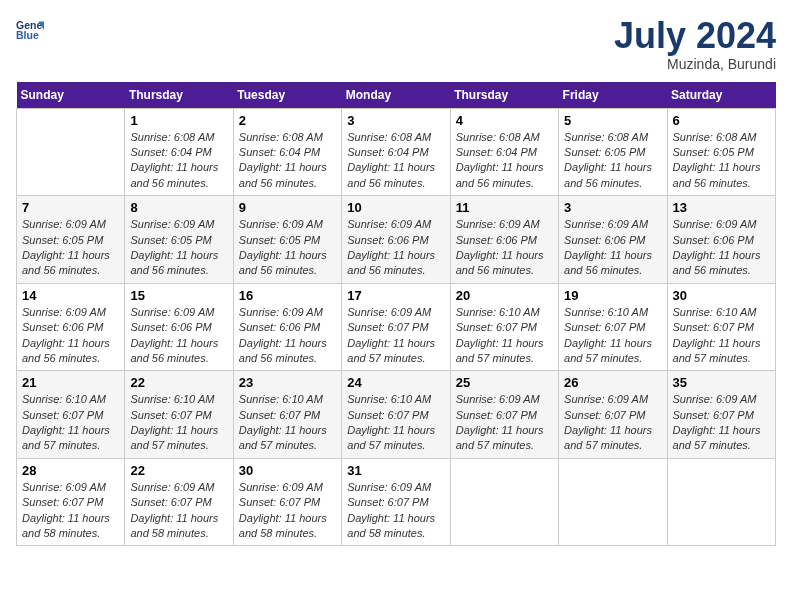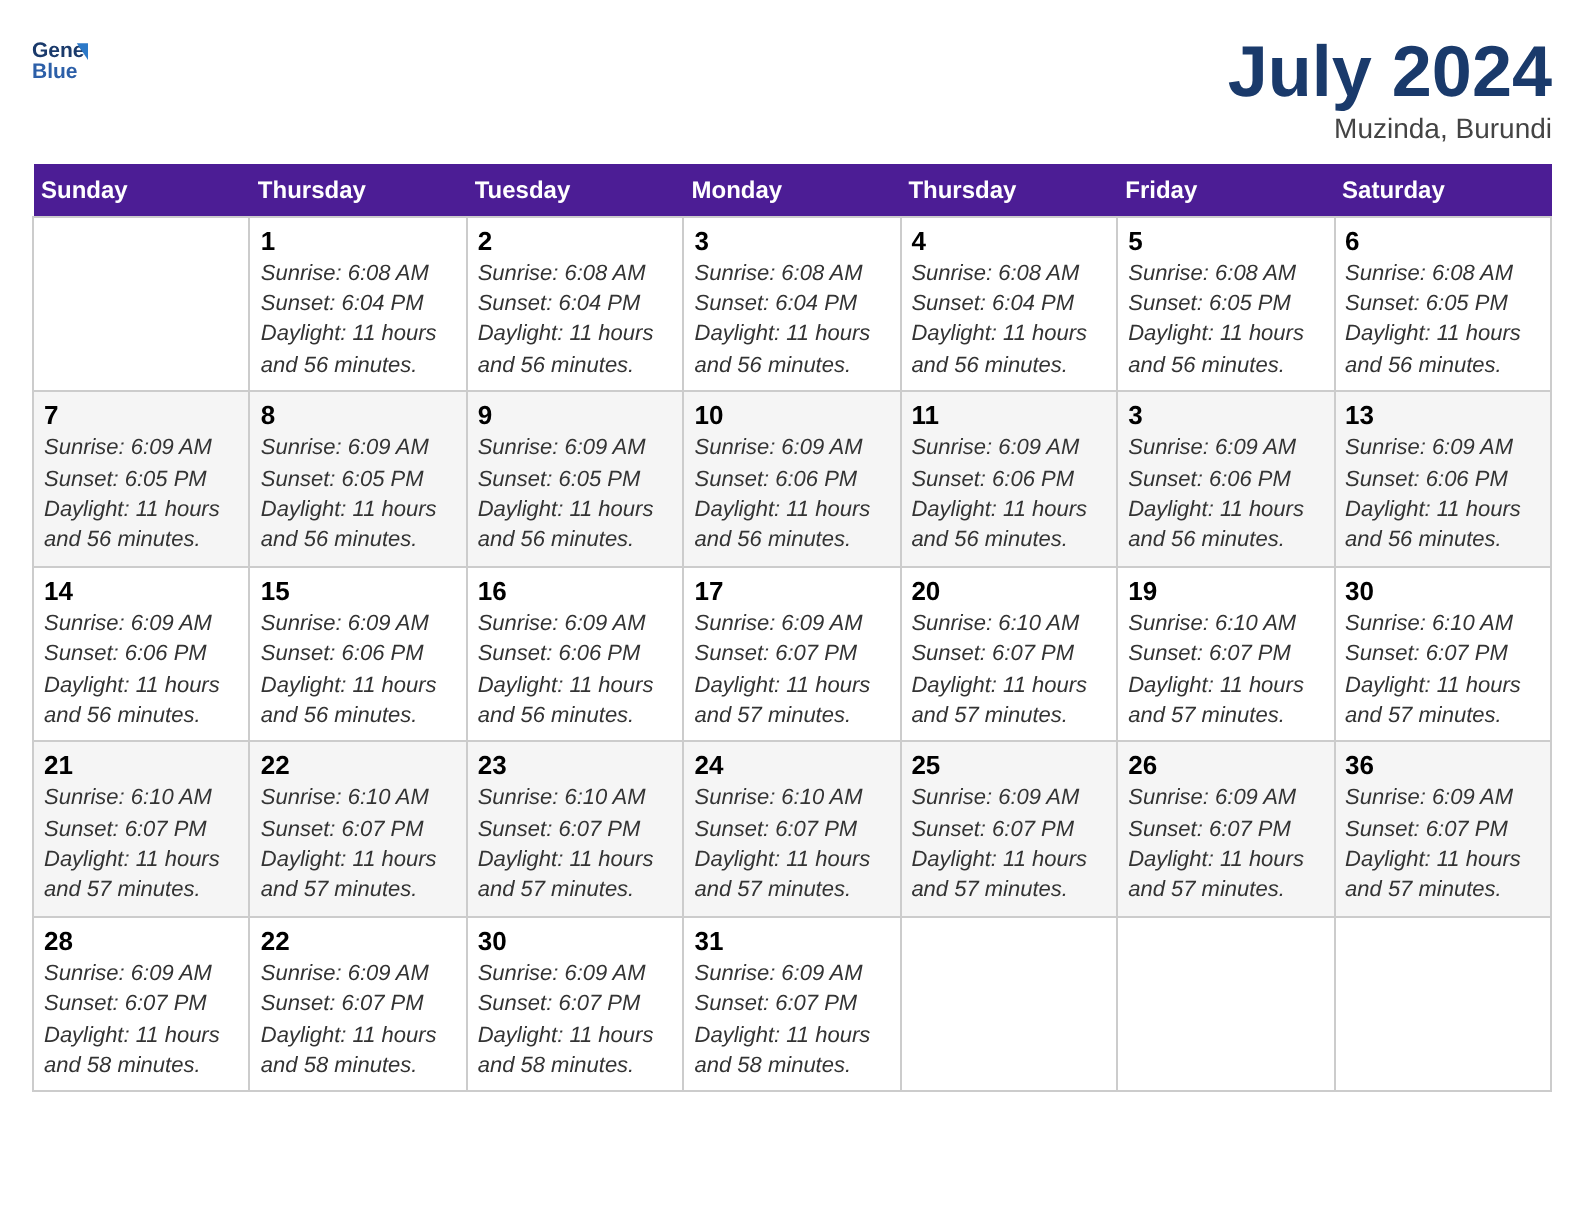--- a/index.html
+++ b/index.html
@@ -292,21 +292,21 @@
 and 57 minutes.</div>
         </td>
         <td>
           <span class="day-number">26</span>
           <div class="day-info" style="white-space: pre-line;">Sunrise: 6:09 AM
 Sunset: 6:07 PM
 Daylight: 11 hours
 and 57 minutes.</div>
         </td>
         <td>
-          <span class="day-number">36</span>
+          <span class="day-number">35</span>
           <div class="day-info" style="white-space: pre-line;">Sunrise: 6:09 AM
 Sunset: 6:07 PM
 Daylight: 11 hours
 and 57 minutes.</div>
         </td>
       </tr>
       <tr>
         <td>
           <span class="day-number">28</span>
           <div class="day-info" style="white-space: pre-line;">Sunrise: 6:09 AM

